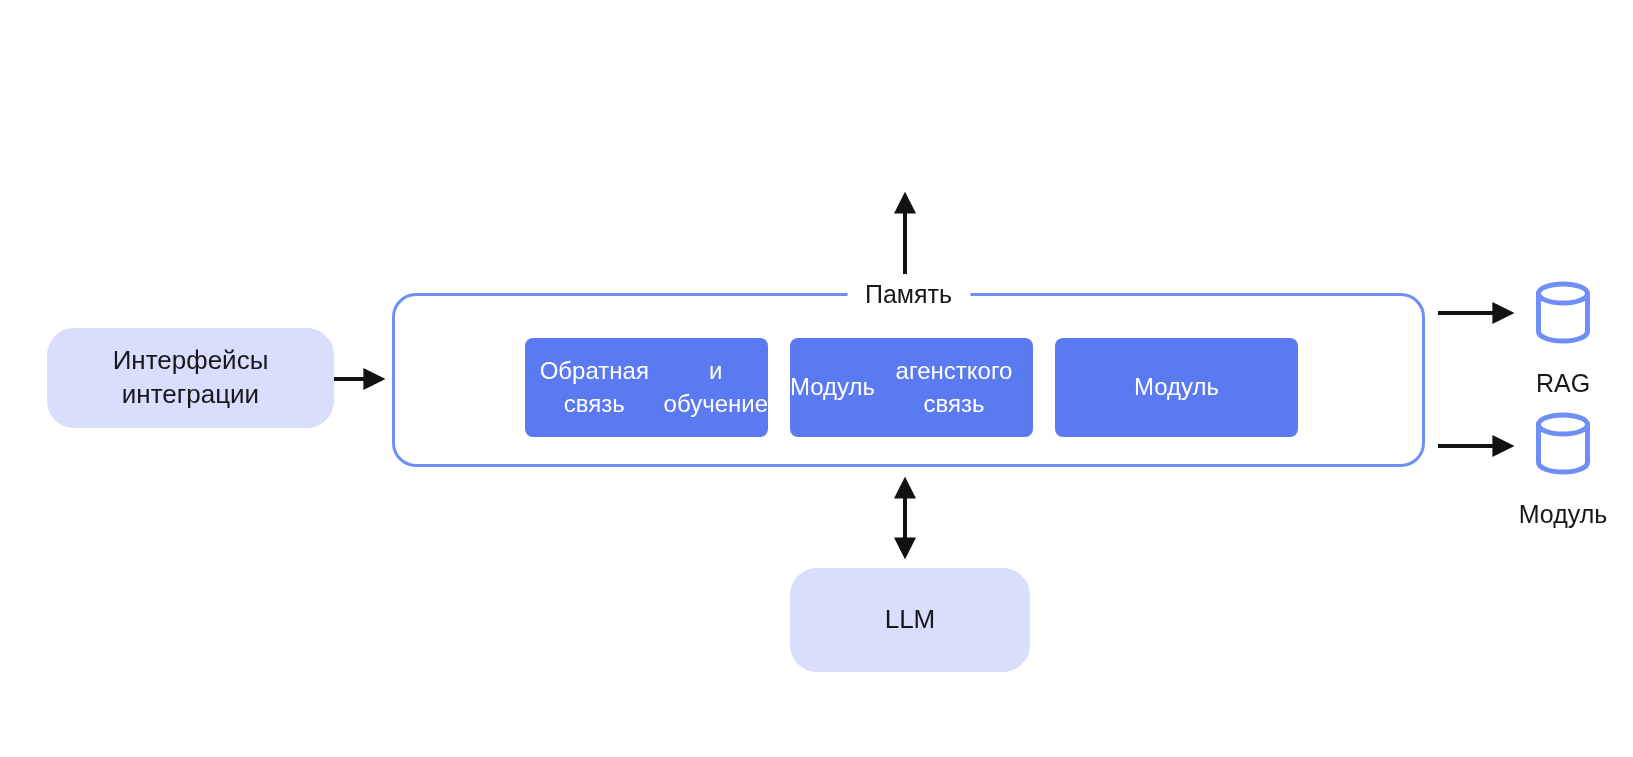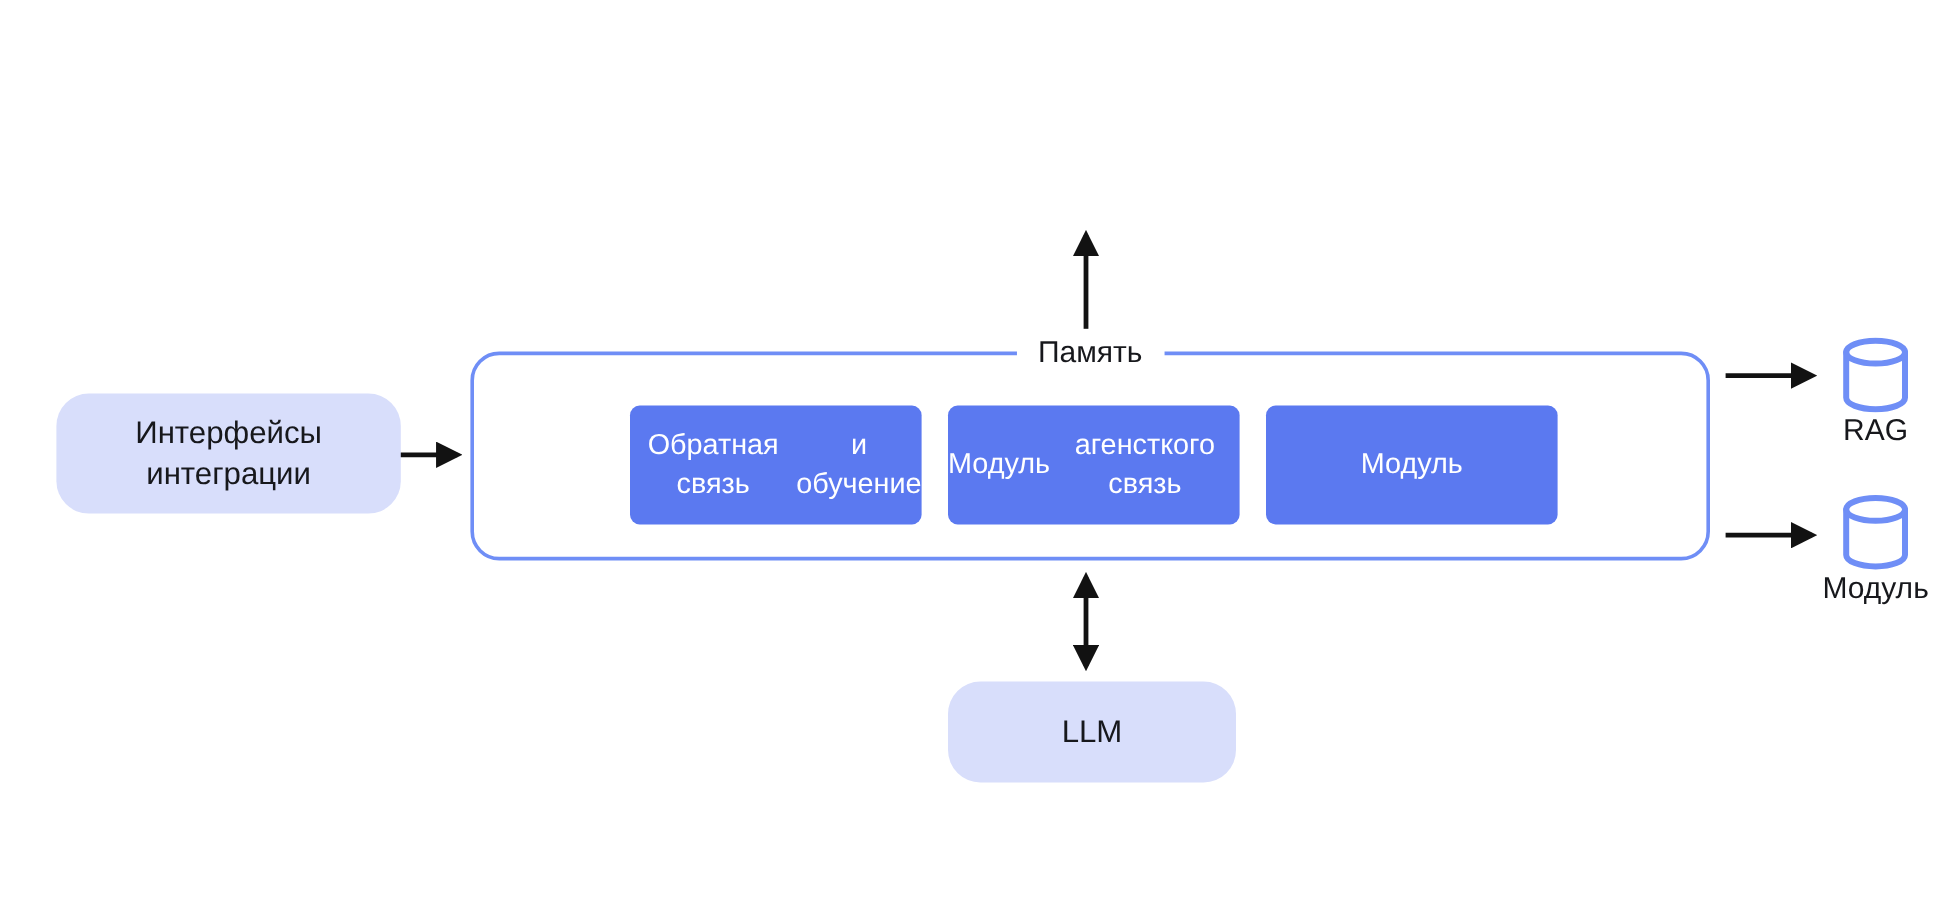--- a/index.html
+++ b/index.html
@@ -36,21 +36,21 @@
     flex-direction: column;
     align-items: center;
     justify-content: center;
     text-align: center;
     font-size: 26px;
     line-height: 1.3;
     color: var(--text-dark, #17181c);
   }
   #app-box   { left: 788px; top: 80px;  width: 242px; height: 102px; }
   #integration-box { left: 47px; top: 328px; width: 287px; height: 100px; }
-  #llm-box   { left: 790px; top: 568px; width: 240px; height: 84px; }
+  #llm-box   { left: 790px; top: 568px; width: 240px; height: 104px; }
 
   #agent-box {
     position: absolute;
     left: 392px;
     top: 293px;
     width: 1033px;
     height: 174px;
     border: 3px solid var(--agent-border, #6f8ef6);
     border-radius: 24px;
     box-sizing: border-box;
@@ -97,21 +97,21 @@
   #memory-db { left: 1483px; top: 412px; }
   .db-icon { display: block; }
   .db-icon .stroke {
     stroke: var(--cylinder-stroke, #6f8ef6);
     stroke-width: 5;
     fill: none;
     stroke-linejoin: round;
     stroke-linecap: round;
   }
   .db-label {
-    margin-top: 1px;
+    margin-top: 25px;
     font-size: 25px;
     line-height: 28px;
     white-space: nowrap;
   }
 </style>
 </head>
 <body>
 
 <div id="canvas">
 

